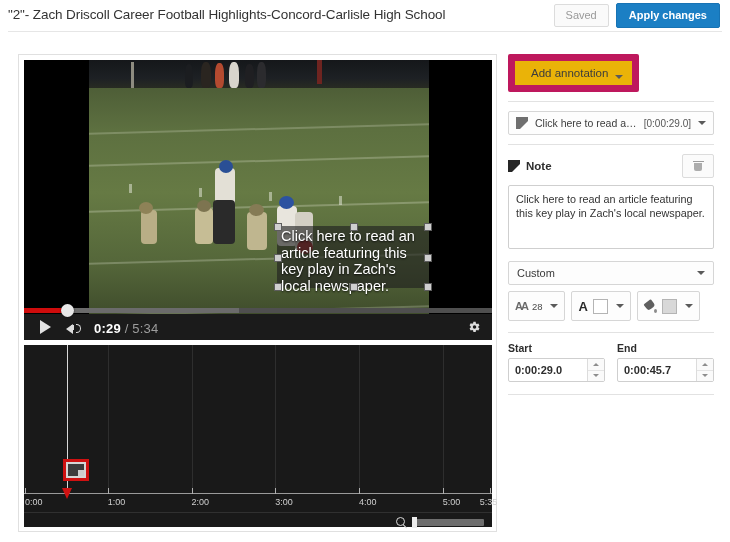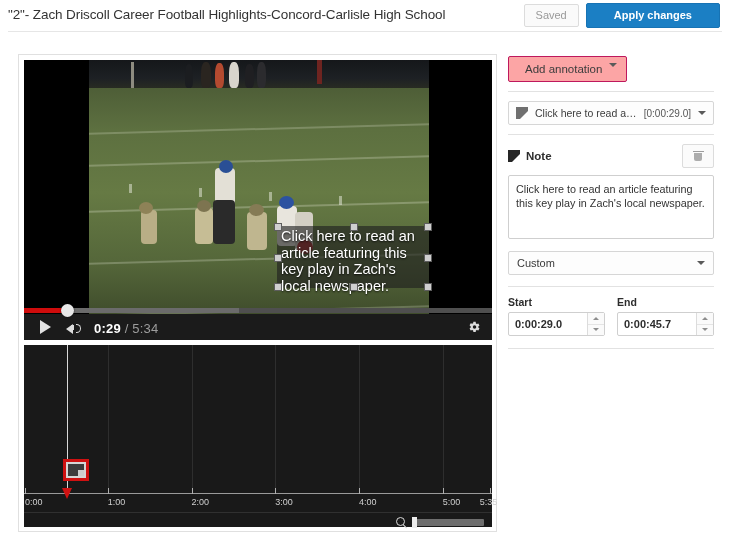--- a/index.html
+++ b/index.html
@@ -23,21 +23,21 @@
   }
   .hdr-actions{position:absolute;right:10px;top:3px;display:flex;gap:7px;align-items:center;}
   .btn-saved{
     font-size:11px;color:#9a9a9a;background:#fafafa;
     border:1px solid #dcdcdc;border-radius:2px;
     padding:5px 11px 5px 11px;line-height:11px;
   }
   .btn-apply{
     font-size:11px;color:#fff;background:#1b7fc4;
     border:1px solid #1773b4;border-radius:2px;
-    padding:6px 27px;line-height:11px;font-weight:bold;
+    padding:6px 12px;line-height:11px;font-weight:bold;
   }
   .hdr-rule{
     position:absolute;left:8px;top:31px;width:714px;height:1px;background:#e6e6e6;
   }
 
   
   .left-panel{
     position:absolute;left:18px;top:54px;width:479px;height:478px;
     background:#ffffff;border:1px solid #e0e0e0;
     box-sizing:border-box;
@@ -135,22 +135,22 @@
   .mag .ring{position:absolute;left:0;top:0;width:7px;height:7px;border:1.4px solid #d8d8d8;border-radius:50%;}
   .mag .stem{position:absolute;left:6.5px;top:6.5px;width:5px;height:1.4px;background:#d8d8d8;transform:rotate(45deg);transform-origin:left center;}
   .zslider{position:relative;width:72px;height:7px;background:#6e6e6e;border-radius:1px;}
   .zknob{position:absolute;left:0;top:-2px;width:5px;height:11px;background:#ededed;}
 
   
   .right-panel{position:absolute;left:508px;top:54px;width:206px;}
   .rule{height:1px;background:#e2e2e2;margin:9px 0;}
 
   .add-anno{
-    display:inline-flex;align-items:flex-start;gap:7px;
-    border:1px solid #be185d;border-radius:2px;background:#fca5a5;
+    display:inline-flex;align-items:flex-end;gap:7px;
+    border:7px solid #be185d;border-radius:2px;background:#eab308;
     padding:6px 9px;font-size:11.5px;color:#3c3c3c;
   }
   .plus{font-size:14px;color:#777;line-height:10px;}
   .caret{
     width:0;height:0;border-left:4px solid transparent;border-right:4px solid transparent;
     border-top:4.5px solid #5a5a5a;
   }
 
   .anno-item{
     display:flex;align-items:center;gap:7px;
@@ -393,20 +393,40 @@
 
     <textarea class="note-text" style="">Click here to read an article featuring this key play in Zach's local newspaper.</textarea>
 
     <div style="height:8px;"></div>
 
     <div class="select-row">
       <span>Custom</span>
       <span class="caret"></span>
     </div>
 
+    <div class="fmt-row">
+      <div class="fmt-btn">
+        <span class="sz-ico">AA</span>
+        <span class="sz-val">28</span>
+        <span class="caret" style="margin-left:3px;"></span>
+      </div>
+      <div class="fmt-btn">
+        <span class="A-ico">A</span>
+        <span class="swatch" style="background:#ffffff;"></span>
+        <span class="caret" style="margin-left:3px;"></span>
+      </div>
+      <div class="fmt-btn">
+        <span class="bucket">
+          <span class="bk"></span>
+            <span class="dp"></span>
+        </span>
+        <span class="swatch" style="background:#d8d8d8;"></span>
+        <span class="caret" style="margin-left:3px;"></span>
+      </div>
+    </div>
 
     <div class="rule" style="margin:11px 0 9px;"></div>
 
     <div class="se-row">
       <div class="se-col">
         <div class="se-lbl">Start</div>
         <div class="spin">
           <input readonly="" value="0:00:29.0" style="">
           <div class="spin-btns">
             <div class="sb">

